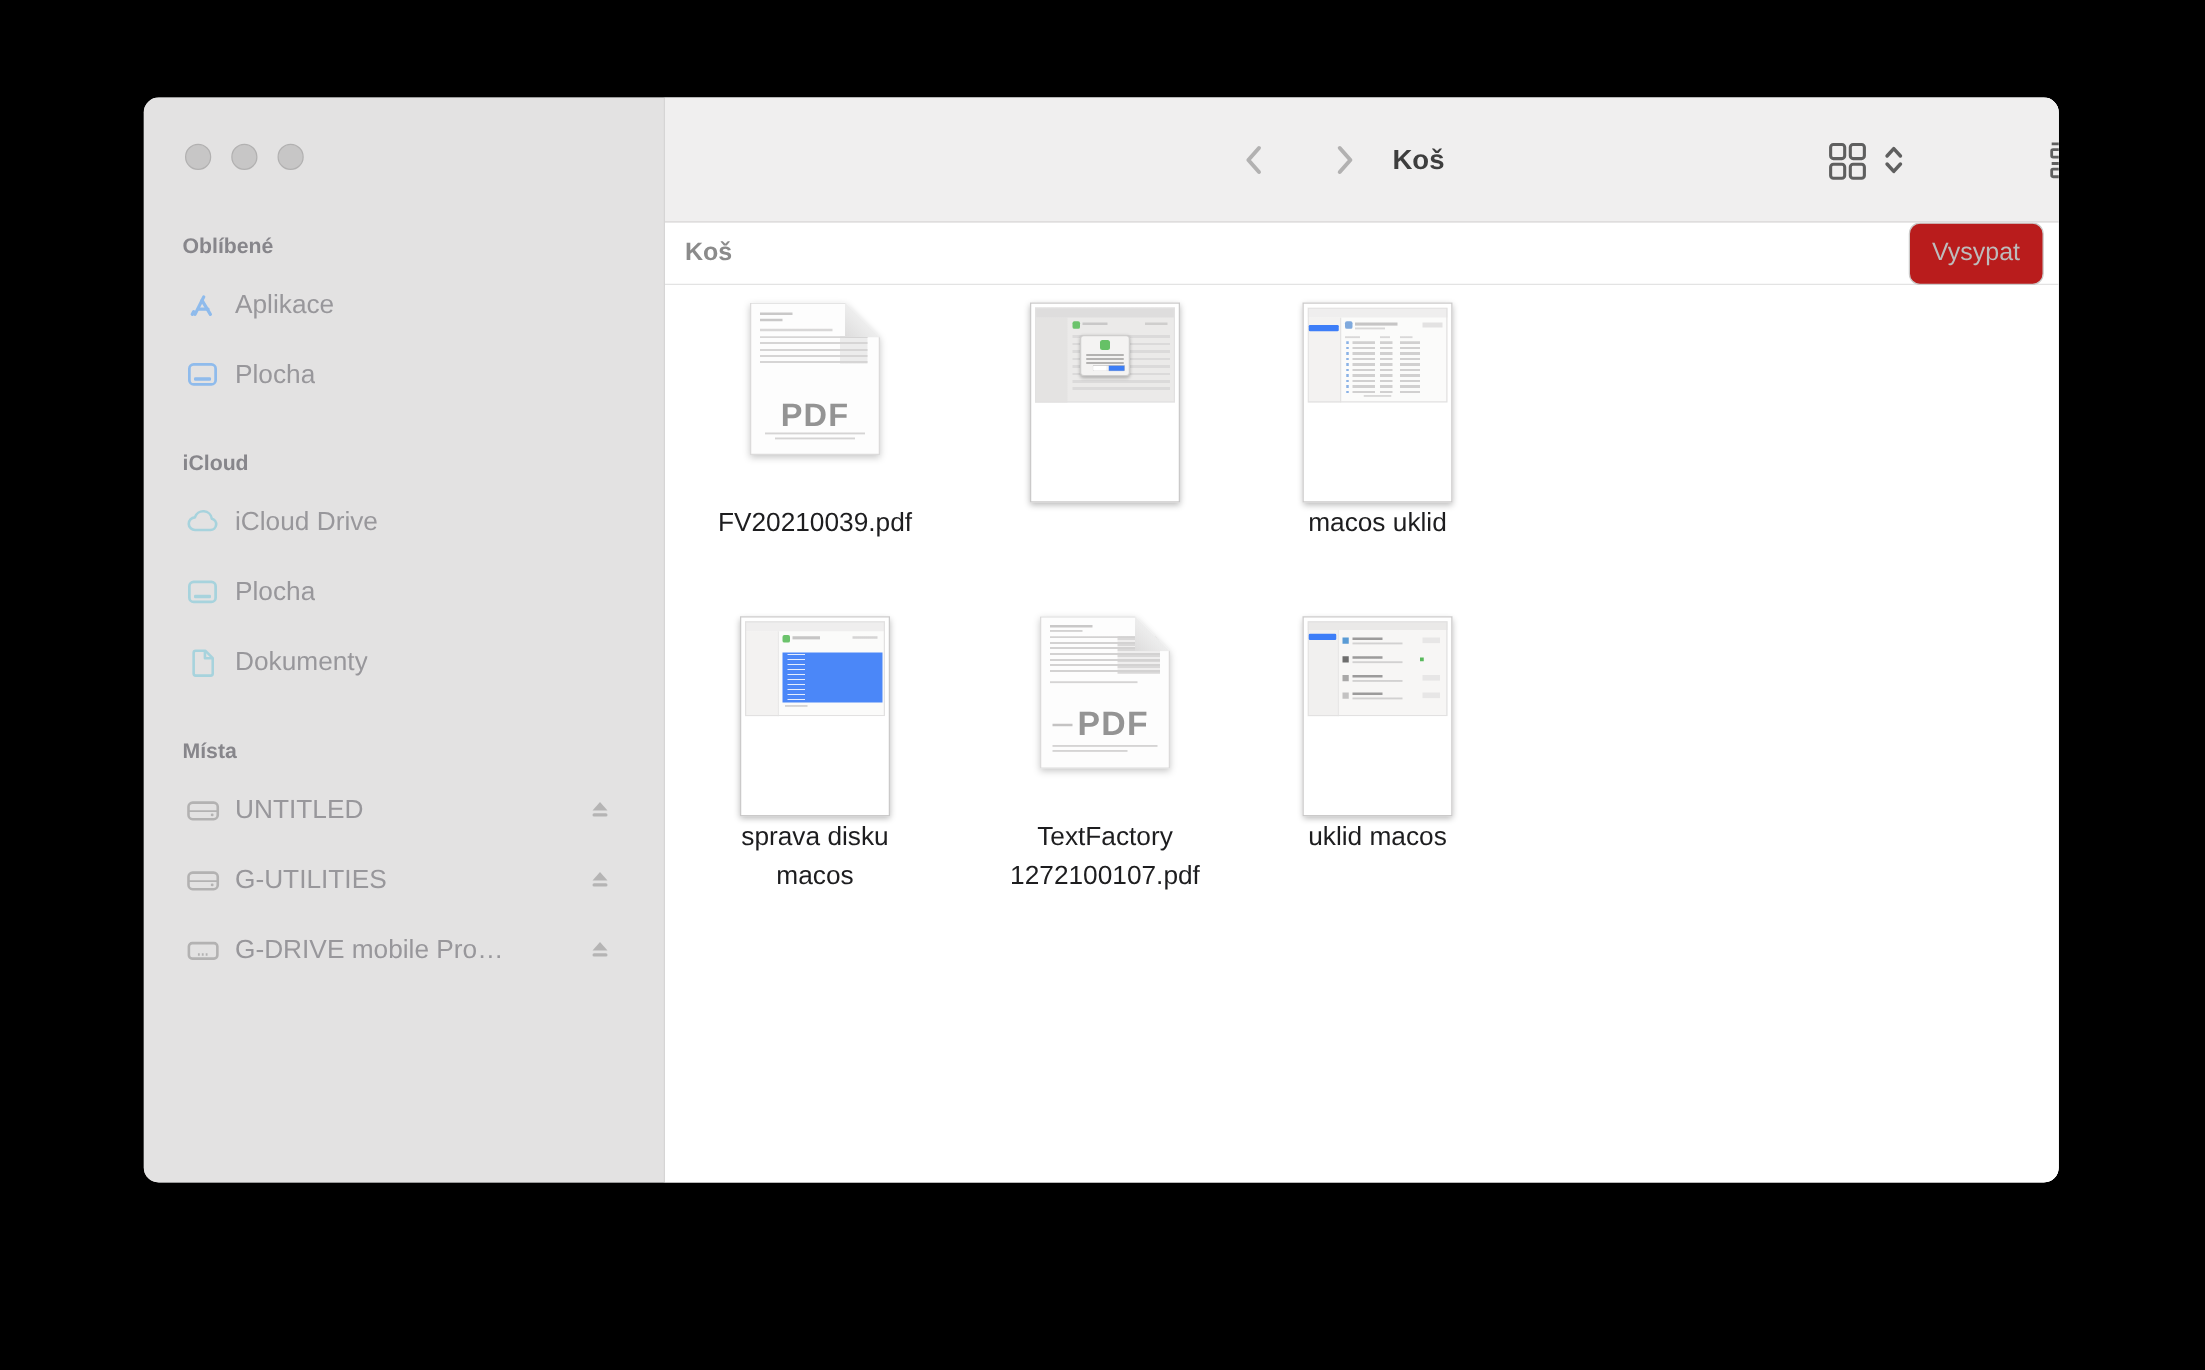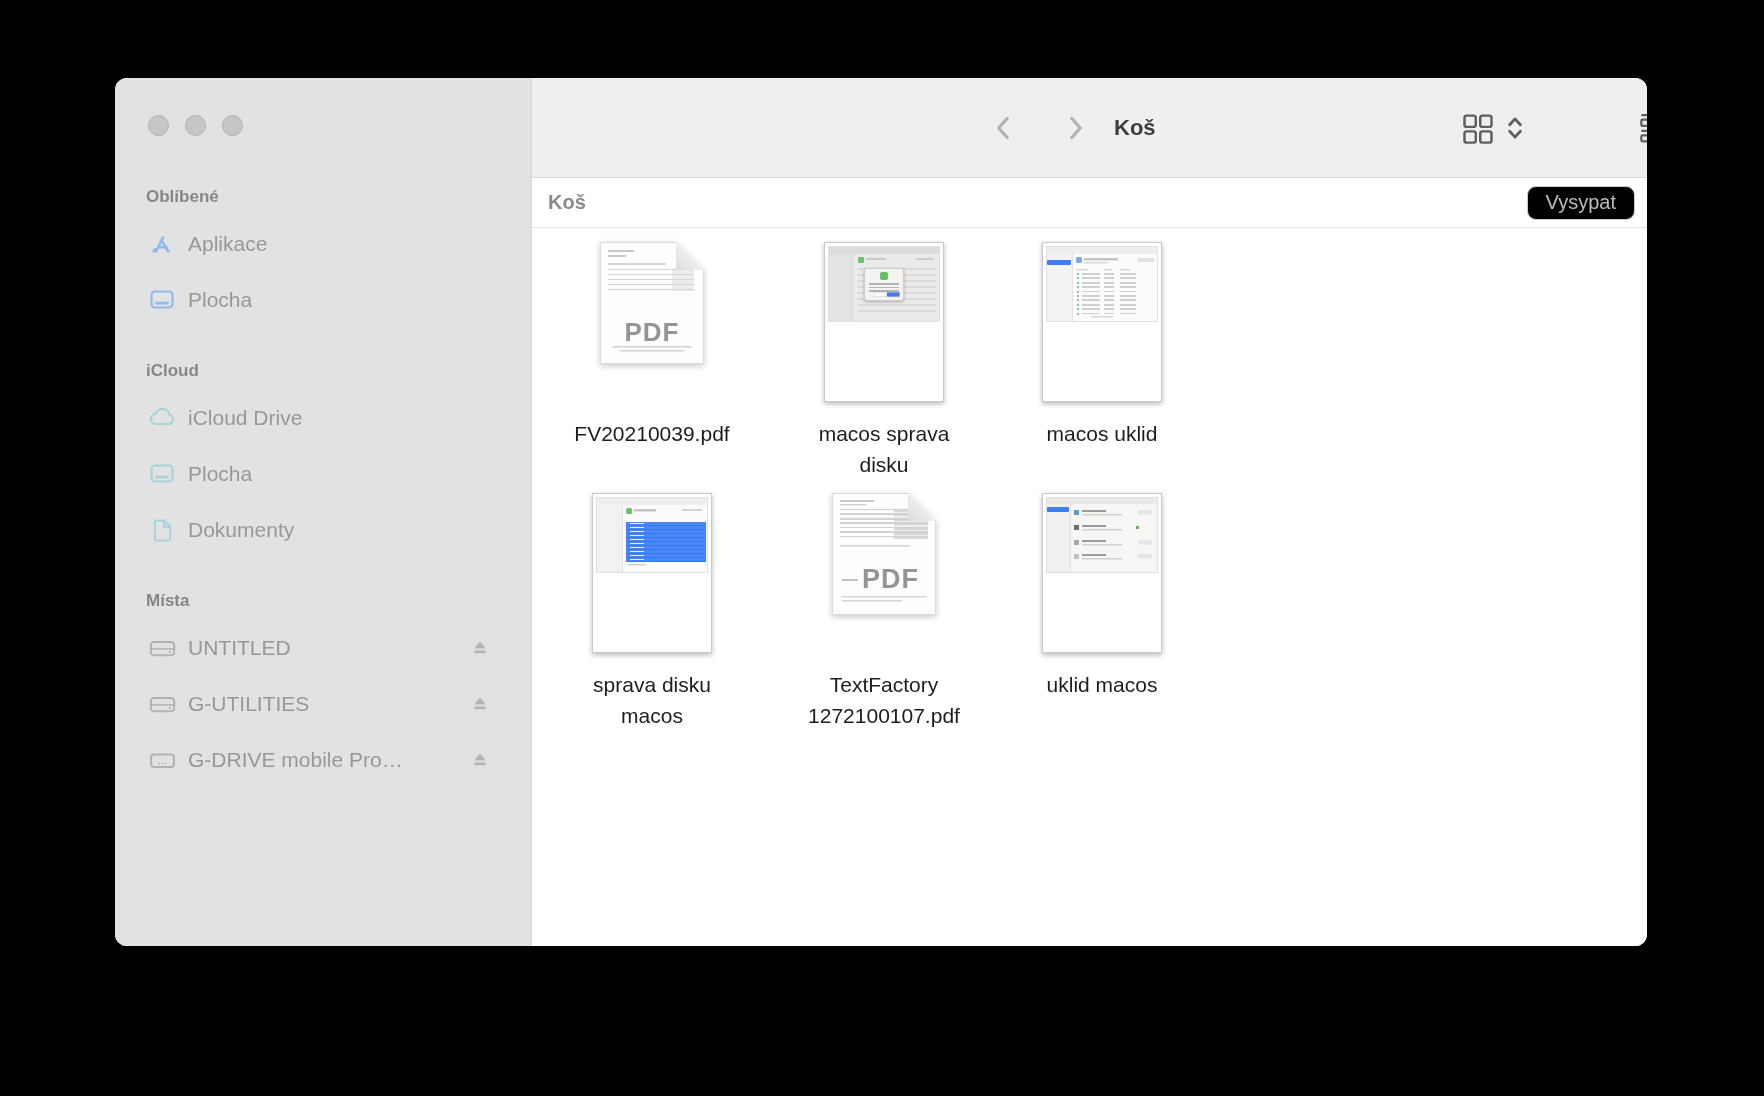--- a/index.html
+++ b/index.html
@@ -32,27 +32,27 @@
   .main { position:relative; flex:1 1 auto; display:flex; flex-direction:column; background:#fff; }
   .toolbar { position:relative; height:100px; background:#f0efef; border-bottom:1px solid #d9d8d8; flex:0 0 auto; }
   .tb { position:absolute; top:50%; transform:translateY(-50%); display:flex; align-items:center; }
   .tb-title { font-size:22px; font-weight:700; color:#3e3e3e; }
   .c-dim { color:#b2b1b1; }
   .c-drk { color:#5f5f5f; }
 
   .pathbar { height:50px; background:#fff; border-bottom:1px solid #e3e3e3; display:flex;
              align-items:center; padding:0 12px 0 16px; flex:0 0 auto; }
   .path-title { font-size:20px; font-weight:700; color:#8b8b8b; flex:1 1 auto; }
-  .empty-btn { height:34px; padding:0 18px; border:1.5px solid #cbcbca; border-radius:9px;
-               background:#000000; color:#bdbcbc; font-size:20px; line-height:31px; }
+  .empty-btn { height:50px; padding:0 18px; border:1.5px solid #cbcbca; border-radius:9px;
+               background:#b91c1c; color:#bdbcbc; font-size:20px; line-height:31px; }
 
   .content { position:relative; flex:1 1 auto; background:#fff; overflow:hidden; }
   .cell { position:absolute; width:220px; text-align:center; }
   .icon-area { height:160px; display:flex; justify-content:center; }
-  .flabel { margin:16px auto 0; max-width:175px; font-size:21px; line-height:31px; color:#1d1d1f; }
+  .flabel { margin:1px auto 0; max-width:175px; font-size:21px; line-height:31px; color:#1d1d1f; }
 
   
   .pdf { position:relative; width:104px; height:122px; filter:drop-shadow(0 2px 3px rgba(0,0,0,.22)); }
   .pdf .page { position:absolute; inset:0; background-color:#fdfdfd;
                clip-path:polygon(0 0, 76px 0, 104px 28px, 104px 122px, 0 122px);
                box-shadow:inset 0 0 0 1px #dcdbdb; background-repeat:no-repeat; }
   .pdf .fold { position:absolute; right:0; top:0; width:28px; height:28px;
                clip-path:polygon(0 0, 100% 100%, 0 100%);
                background:linear-gradient(225deg,#fafafa 0%,#ececec 55%,#dddcdc 100%);
                filter:drop-shadow(-1px 1px 1px rgba(0,0,0,.12)); }
@@ -355,21 +355,20 @@
           <div class="thumb">
             <div class="tw tw-a">
               <span class="t-gf"></span>
               <div class="t-dlg">
                 <div class="t-dlg-lines"></div>
                 <div class="t-dlg-btns"></div>
               </div>
             </div>
           </div>
         </div>
-        <div class="flabel">macos sprava disku</div>
       </div>
 
       <div class="cell" style="left:460px; top:14px">
         <div class="icon-area">
           <div class="thumb">
             <div class="tw tw-b">
               <span class="t-sel"></span>
               <span class="t-bf"></span>
             </div>
           </div>

